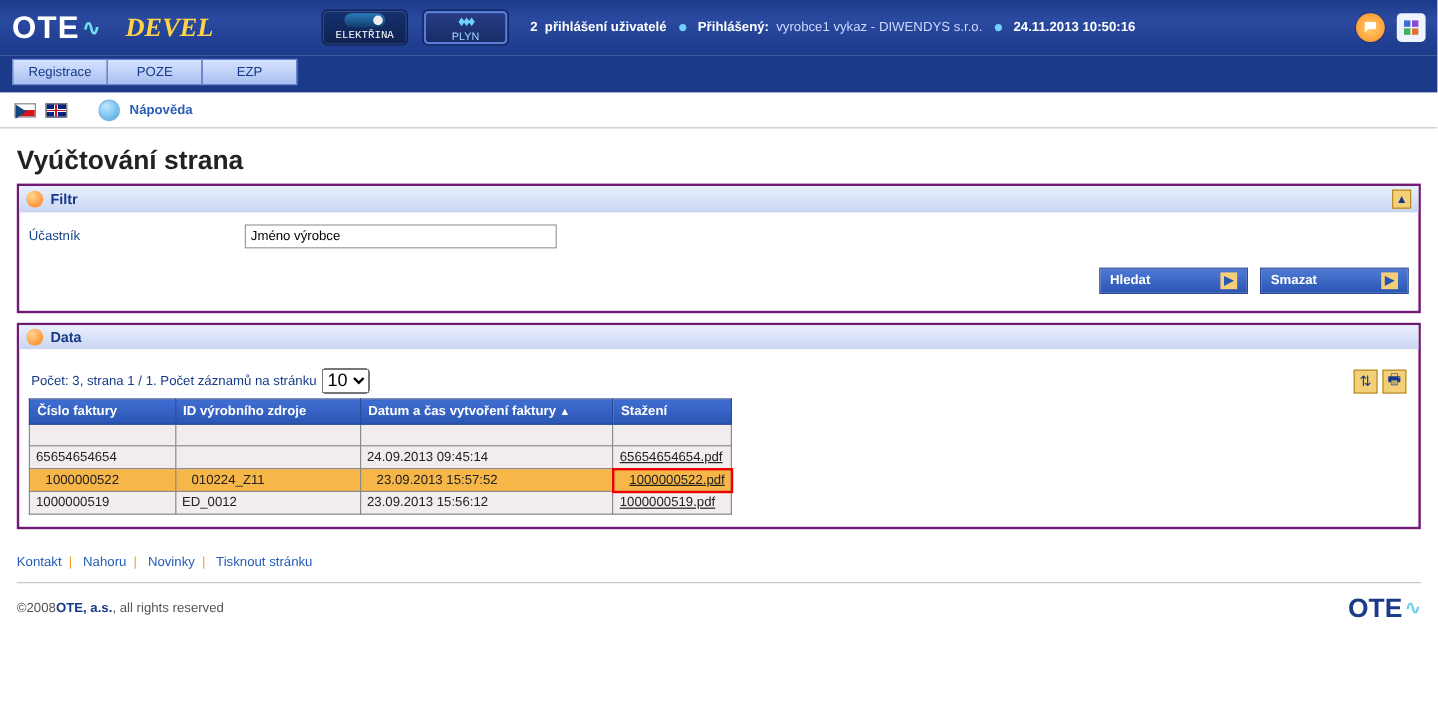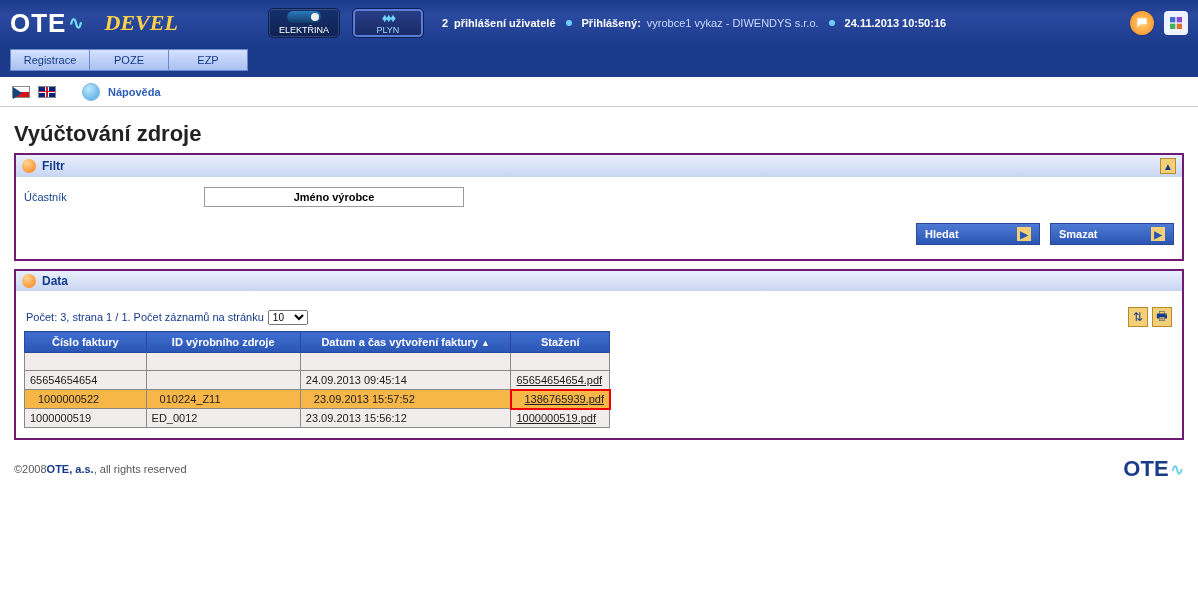--- a/index.html
+++ b/index.html
@@ -4,21 +4,21 @@
 <style>
   * { box-sizing: border-box; }
   html,body { margin:0; padding:0; font-family: Tahoma, Arial, sans-serif; font-size:12px; color:#222; background:#fff; }
   a { color:#2244aa; }
   
   .hdr { background: linear-gradient(#1c3a8a, #2a4aa0 35%, #1c3a8a); color:#fff; height:46px; display:flex; align-items:center; padding:0 10px; position:relative; }
   .logo { font-family: Arial, sans-serif; font-weight:bold; font-size:26px; color:#fff; letter-spacing:1px; display:flex; align-items:center; gap:2px;}
   .logo .wave { color:#6fe0f0; font-size:18px; }
   .devel { color:#ffd24a; font-size:22px; font-style:italic; font-weight:bold; margin-left:20px; font-family: Georgia, serif;}
   .tabbtn { width:72px; height:30px; border-radius:5px; border:1px solid #0a1f55; display:flex; flex-direction:column; align-items:center; justify-content:center; font-size:9px; margin-left:12px; cursor:pointer; box-shadow: inset 0 0 0 1px rgba(255,255,255,.15); }
-  .tab-elec { background: linear-gradient(#15306d, #0f2352); color:#fff; }
+  .tab-elec { background: linear-gradient(#15306d, #0f2352); color:#fff;font-family:Liberation Mono, monospace; }
   .tab-elec .plug { width:34px; height:12px; border-radius:6px; background:linear-gradient(#2a7bbd,#123a6a); position:relative; margin-bottom:2px;}
   .tab-elec .plug::after { content:""; position:absolute; right:2px; top:2px; width:8px; height:8px; border-radius:50%; background:#eee;}
   .tab-gas { background: linear-gradient(#2a3e89,#172a65); box-shadow:0 0 0 2px #5a7bd6 inset; color:#9fd6ff; }
   .tab-gas .drops { color:#6fd2ff; font-size:12px; letter-spacing:-2px; margin-bottom:0;}
   .hdr-mid { margin-left:18px; color:#dbe5ff; font-size:11px; display:flex; align-items:center; gap:6px; }
   .hdr-mid .num { font-weight:bold; color:#fff;}
   .bullet { width:6px; height:6px; background:#6fd0ff; border-radius:50%; display:inline-block; margin:0 4px;}
   .hdr-right { margin-left:auto; display:flex; align-items:center; gap:10px;}
   .ric { width:24px; height:24px; border-radius:50%; background:radial-gradient(#ffd070,#ff8a20); display:flex; align-items:center; justify-content:center; cursor:pointer; box-shadow:0 0 0 1px rgba(0,0,0,.15);}
   .ric svg { width:14px; height:14px; }
@@ -49,26 +49,26 @@
   .panel-hd .coll { margin-left:auto; width:16px;height:16px; background:#f3cf77; border:1px solid #b78a2a; display:flex;align-items:center;justify-content:center; font-size:10px; cursor:pointer;}
   .panel-bd { padding:10px 8px;}
   .frow { display:flex; align-items:center; margin-bottom:12px;}
   .flabel { width:180px; color:#16428a; font-size:11px;}
   .ftext { width:260px; height:20px; border:1px solid #9b9b9b; padding:2px 4px; font-size:11px;}
   .fsel { height:20px; border:1px solid #9b9b9b; font-size:11px; background:#fff;}
   .btnrow { display:flex; justify-content:flex-end; gap:10px; padding:4px 0;}
   .abtn { width:124px; height:22px; background:linear-gradient(#4f7ad4,#2a55b3); color:#fff; border:1px solid #2a4a99; font-size:11px; display:flex; align-items:center; padding:0 8px; cursor:pointer; position:relative; font-weight:bold;}
   .abtn .arw { margin-left:auto; width:14px; height:14px; background:#f3cf77; display:flex;align-items:center;justify-content:center; color:#2a55b3; font-size:10px;}
   .meta { font-size:11px; color:#163a8a; padding:6px 2px 4px; display:flex; align-items:center;}
-  .meta select { margin-left:4px; font-size:10px;}
+  .meta select { margin-left:4px; font-size:15px;}
   .meta .ticon { margin-left:auto; display:flex; gap:4px;}
   .sqbtn { width:20px;height:20px; background:#f3cf77; border:1px solid #b78a2a; display:flex;align-items:center;justify-content:center; cursor:pointer; color:#163a8a; font-size:12px;}
   
   table.grid { border-collapse:collapse; width:586px; font-size:11px;}
-  table.grid th { background:linear-gradient(#3f6ed2,#2a55b3); color:#fff; font-weight:bold; padding:4px 6px; border:1px solid #2a4a99; text-align:center;}
+  table.grid th { background:linear-gradient(#3f6ed2,#2a55b3); color:#fff; font-weight:bold; padding:4px 6px; border:1px solid #2a4a99; text-align:left;}
   table.grid th .sort { font-size:9px; margin-left:3px;}
   table.grid td { border:1px solid #8a8a8a; padding:3px 5px; background:#f1edec;}
   table.grid tr.filterrow td { background:#f1edec; height:18px;}
   table.grid tr.sel td { background:#f7b648;padding-left:13px;}
   table.grid td a { color:#222; text-decoration:underline;}
   .hlcell { outline:2px solid #e00; outline-offset:-1px;}
   
   .flinks { padding:14px 0 10px; border-bottom:1px solid #c8c8c8; font-size:11px;}
   .flinks a { color:#255bb7; text-decoration:none;}
   .flinks .sep { color:#f0a030; margin:0 6px;}
@@ -131,32 +131,32 @@
 
 <div class="strip">
   <span class="flag flag-cz"></span>
   <span class="flag flag-uk"></span>
   <span style="width:10px"></span>
   <span class="help-ball"></span>
   <a href="#" class="help-link">Nápověda</a>
 </div>
 
 <div class="page">
-  <h1>Vyúčtování zdroje</h1>
+  <h1>Vyúčtování strana</h1>
 
   <div class="panel">
     <div class="panel-hd">
       <span class="orb"></span>
       <span>Filtr</span>
       <span class="coll">▲</span>
     </div>
     <div class="panel-bd">
       <div class="frow">
         <div class="flabel">Účastník</div>
-        <input class="ftext" style="font-weight: bold; text-align: center;" value="Jméno výrobce">
+        <input class="ftext" style="font-weight: normal;" value="Jméno výrobce">
       </div>
       <div class="btnrow">
         <div class="abtn">
           <span>Hledat</span>
           <span class="arw">▶</span>
         </div>
         <div class="abtn">
           <span>Smazat</span>
           <span class="arw">▶</span>
         </div>
@@ -200,33 +200,39 @@
             <tr>
               <td>65654654654</td>
               <td></td>
               <td>24.09.2013 09:45:14</td>
               <td><a href="#">65654654654.pdf</a></td>
             </tr>
             <tr class="sel">
               <td>1000000522</td>
               <td>010224_Z11</td>
               <td>23.09.2013 15:57:52</td>
-              <td class="hlcell"><a href="#">1386765939.pdf</a></td>
+              <td class="hlcell"><a href="#">1000000522.pdf</a></td>
             </tr>
             <tr>
               <td>1000000519</td>
               <td>ED_0012</td>
               <td>23.09.2013 15:56:12</td>
               <td><a href="#">1000000519.pdf</a></td>
             </tr>
           </tbody>
       </table>
     </div>
   </div>
 
+  <div class="flinks">
+    <a href="#">Kontakt</a><span class="sep">|</span>
+    <a href="#">Nahoru</a><span class="sep">|</span>
+    <a href="#">Novinky</a><span class="sep">|</span>
+    <a href="#">Tisknout stránku</a>
+  </div>
   <div class="copy">
     <span>©2008 </span>
     <b>OTE, a.s.</b>
     <span>, all rights reserved</span>
     <span class="rlogo">
       <span>OTE</span>
         <span class="wave">∿</span>
     </span>
   </div>
 </div>

